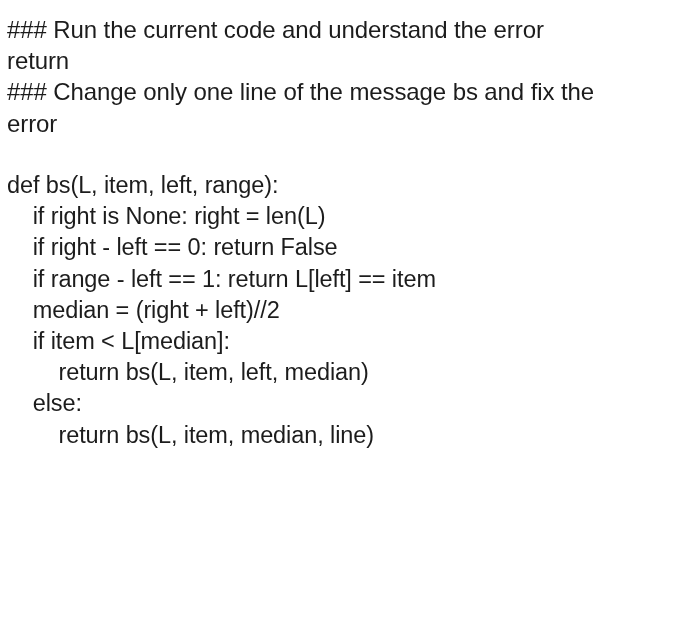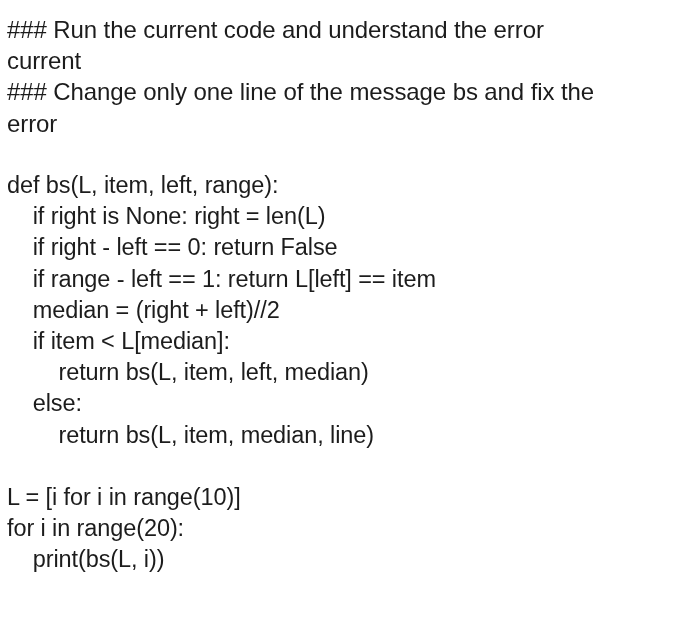--- a/index.html
+++ b/index.html
@@ -48,40 +48,35 @@
     font-size: 23.5px;
   }
 </style>
 </head>
 <body>
 
 <div id="snippet">
 
   <div class="instructions-block">
     <span class="line">### Run the current code and understand the error</span>
-    <span class="line">current</span>
+    <span class="line">return</span>
     <span class="line">### Change only one line of the message bs and fix the</span>
     <span class="line">error</span>
   </div>
 
   <span class="line blank"> </span>
 
   <div class="code-block">
     <span class="line">def bs(L, item, left, range):</span>
     <span class="line">    if right is None: right = len(L)</span>
     <span class="line">    if right - left == 0: return False</span>
     <span class="line">    if range - left == 1: return L[left] == item</span>
     <span class="line">    median = (right + left)//2</span>
     <span class="line">    if item &lt; L[median]:</span>
     <span class="line">        return bs(L, item, left, median)</span>
     <span class="line">    else:</span>
     <span class="line">        return bs(L, item, median, line)</span>
   </div>
 
   <span class="line blank"> </span>
 
-  <div class="code-block">
-    <span class="line">L = [i for i in range(10)]</span>
-    <span class="line">for i in range(20):</span>
-    <span class="line">    print(bs(L, i))</span>
-  </div>
 
 </div>
 
 </body></html>

